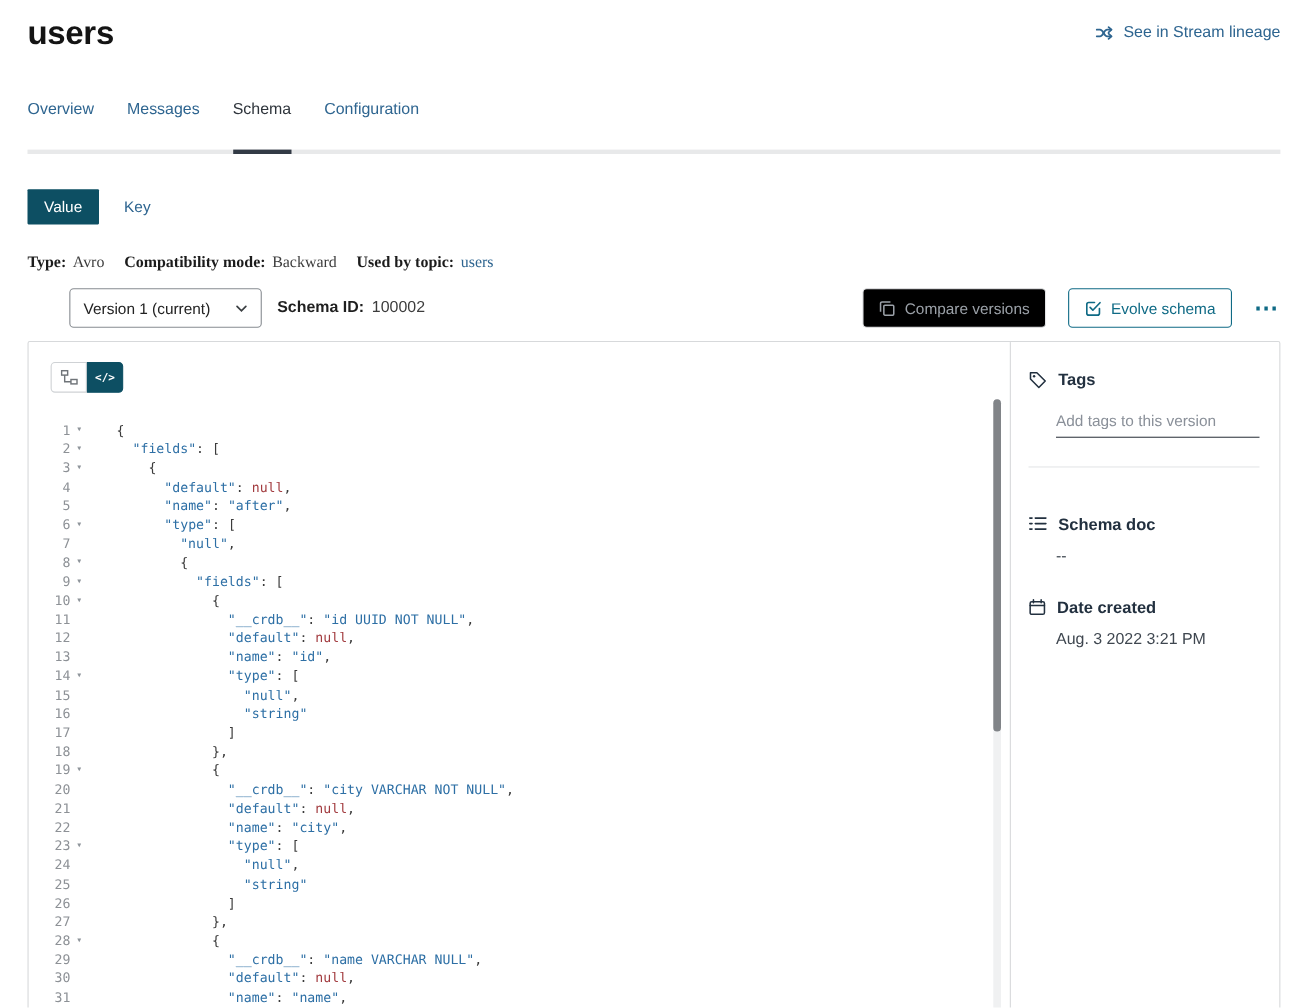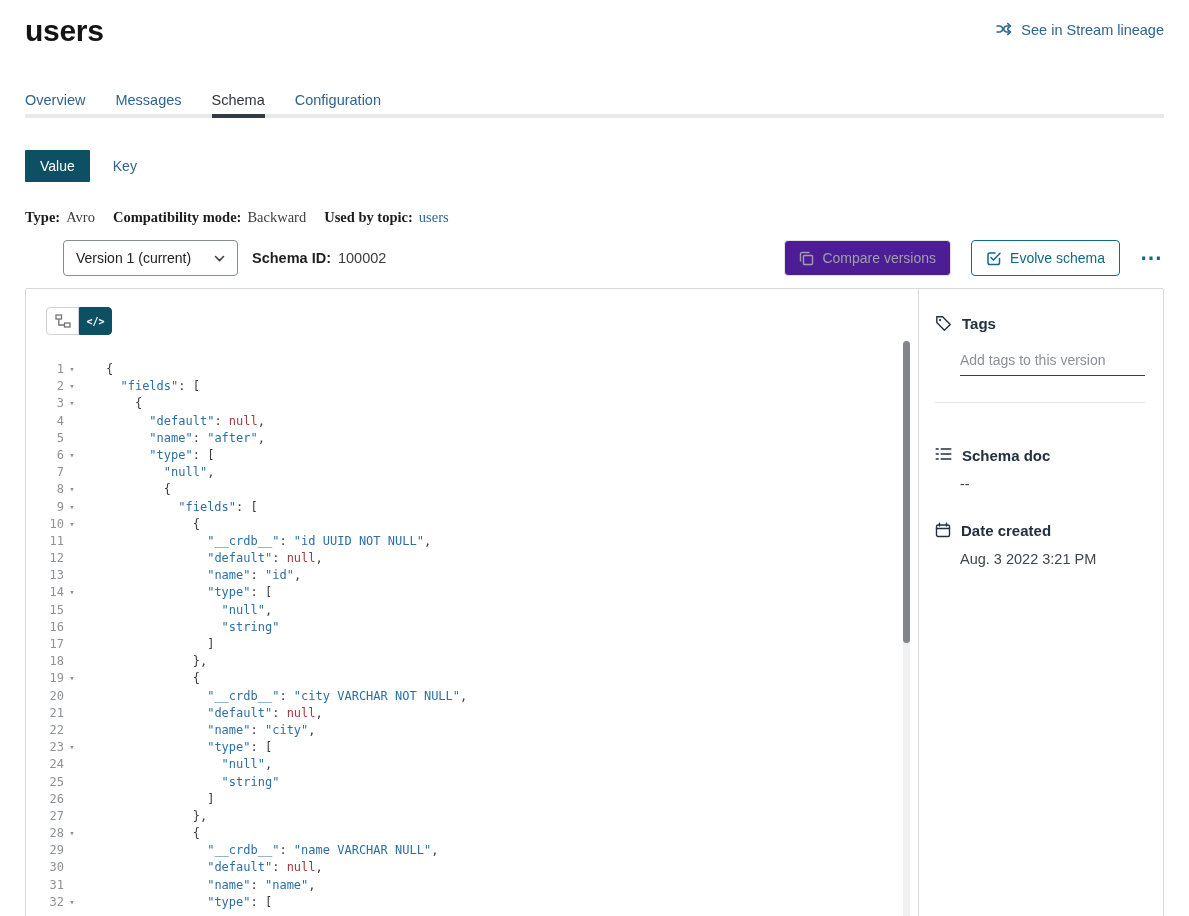--- a/index.html
+++ b/index.html
@@ -3,27 +3,27 @@
 <meta charset="utf-8">
 <style>
   * { box-sizing: border-box; margin: 0; padding: 0; }
   html,body { width:1189px; height:916px; overflow:hidden; background:#fff;
     font-family:"Liberation Sans", sans-serif; color:#1f1f1f; }
   .page { padding:14px 25px 0 25px; width:1189px; }
 
   
   .header { display:flex; justify-content:space-between; align-items:flex-start; }
   .title { font-size:30px; font-weight:800; color:#141414; letter-spacing:-0.3px; }
-  .lineage { display:flex; align-items:flex-start; gap:7px; color:#2e6590; font-size:14.5px;
+  .lineage { display:flex; align-items:center; gap:7px; color:#2e6590; font-size:14.5px;
     margin-top:8px; cursor:pointer; text-decoration:none; font-weight:500; }
 
   
   .tabbar { position:relative; margin-top:44px; display:flex; gap:30px; }
   .tabbar::after { content:""; position:absolute; left:0; right:0; bottom:0; height:4px; background:#e8e9ea; }
-  .tab { font-size:14.5px; color:#2e6590; padding-bottom:10px; cursor:pointer; position:relative; }
+  .tab { font-size:14.5px; color:#2e6590; padding-bottom:32px; cursor:pointer; position:relative; }
   .tab.active { color:#2f353c; font-weight:500; }
   .tab.active::after { content:""; position:absolute; left:0; right:0; bottom:0; height:4px; background:#323a45; z-index:1; }
 
   
   .toggle-row { margin-top:32px; display:flex; align-items:center; }
   .btn-value { background:#0d4f63; color:#fff; border:none; border-radius:1px;
     font-size:14px; padding:8px 15px; font-family:inherit; cursor:pointer; }
   .key-link { color:#2e6590; font-size:14px; margin-left:23px; cursor:pointer; }
 
   
@@ -35,21 +35,21 @@
 
   
   .controls-row { margin-top:14px; display:flex; align-items:center;padding-left:38px; }
   .select { width:175px; height:36px; border:1px solid #878c91; border-radius:4px;
     display:flex; align-items:center; justify-content:space-between; padding:0 12px;
     font-size:14px; color:#222; cursor:pointer; background:#fff; }
   .sid-label { font-weight:700; margin-left:14px; font-size:14.5px; }
   .sid-value { margin-left:7px; font-size:14.5px; color:#3c3c3c; }
   .spacer { flex:1; }
   .btn-compare { height:36px; display:flex; align-items:center; gap:8px; padding:0 14px;
-    background:#4c1d95; border:1px solid #e3e4e6; border-radius:4px; color:#9ba1a8;
+    background:#000000; border:1px solid #e3e4e6; border-radius:4px; color:#9ba1a8;
     font-size:14px; font-family:inherit; cursor:default; }
   .btn-evolve { height:36px; display:flex; align-items:center; gap:8px; padding:0 14px;
     background:#fff; border:1px solid #0f6a85; border-radius:4px; color:#0f6a85;
     font-size:14px; font-weight:500; font-family:inherit; margin-left:20px; cursor:pointer; }
   .more { margin-left:18px; color:#0f6a85; font-size:22px; font-weight:700; cursor:pointer;
     line-height:20px; padding:0 2px; }
 
   
   .panel { margin-top:12px; border:1px solid #d7d9db; border-radius:2px; display:flex;
     height:662px; background:#fff; }

